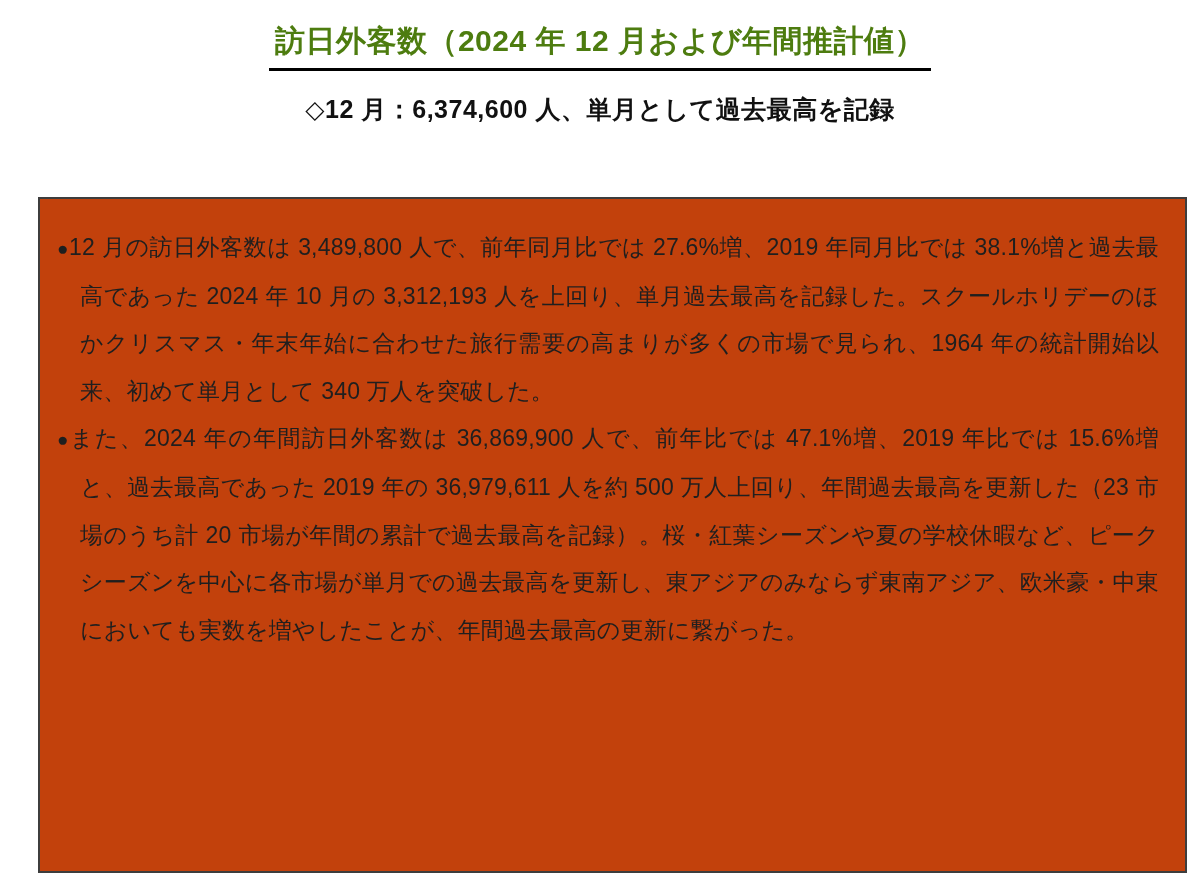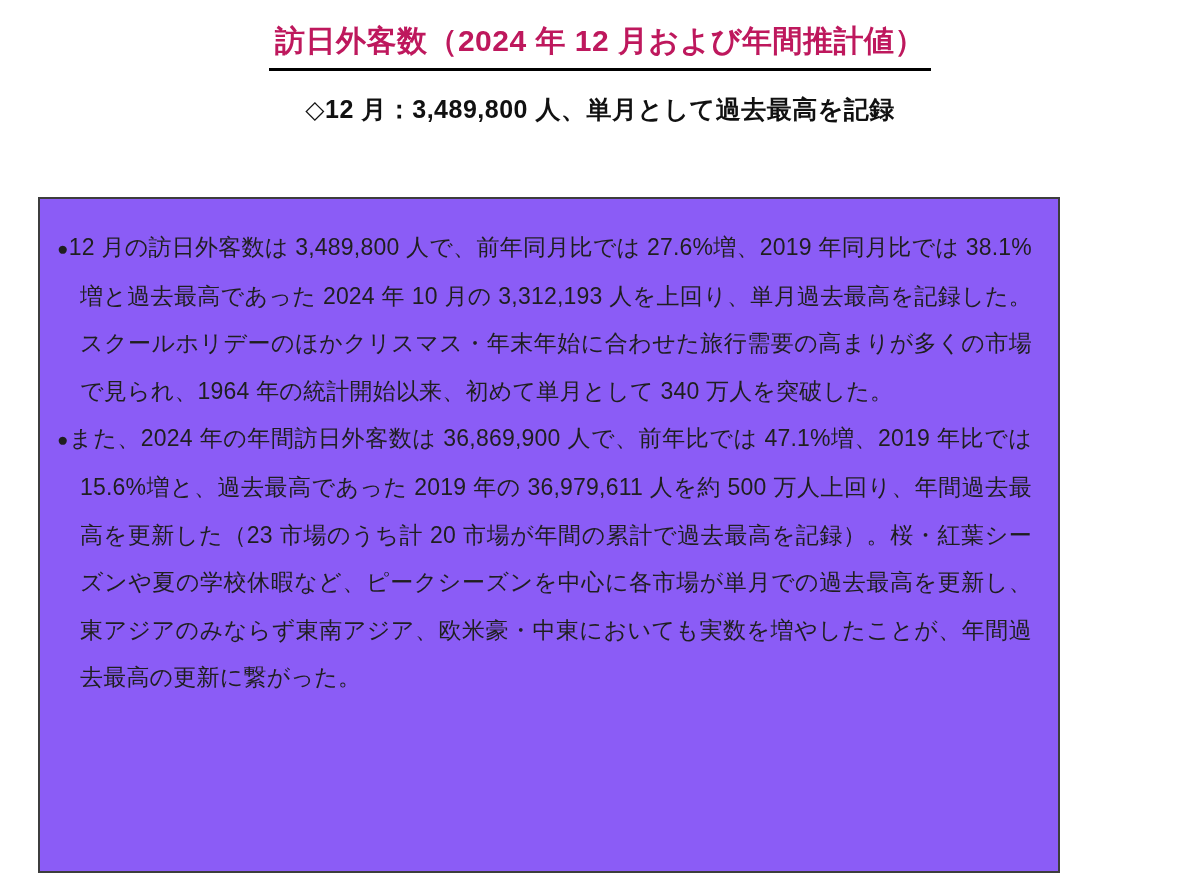--- a/index.html
+++ b/index.html
@@ -20,41 +20,41 @@
   }
   .header {
     text-align: center;
     padding-top: 24px;
   }
   .title {
     display: inline-block;
     font-size: 30px;
     font-weight: bold;
     letter-spacing: 0.5px;
-    color: #be185d;
+    color: #4d7c0f;
     border-bottom: 3px solid #000000;
     padding: 0 6px 9px 6px;
     line-height: 1.15;
   }
   .subtitle {
     font-size: 25px;
     font-weight: bold;
     color: #111111;
     line-height: 48px;
     letter-spacing: 0.5px;
   }
   .subtitle.first { margin-top: 14px; }
   .summary-box {
     position: absolute;
     left: 38px;
     top: 197px;
-    width: 1022px;
+    width: 1149px;
     height: 676px;
     border: 2px solid #3d3d3d;
-    background: #8b5cf6;
+    background: #c2410c;
     padding: 25px 26px 0 17px;
   }
   .bullet-item {
     font-size: 23px;
     line-height: 47.6px;
     text-align: justify;
     color: #1f1f1f;
     padding-left: 23px;
     text-indent: -23px;
     letter-spacing: 0.2px;
@@ -65,21 +65,21 @@
 </style>
 </head>
 <body>
 
 <div class="page">
 
   <div class="header">
     <div>
       <span class="title">訪日外客数（2024 年 12 月および年間推計値）</span>
     </div>
-    <div class="subtitle first">◇12 月：3,489,800 人、単月として過去最高を記録</div>
+    <div class="subtitle first">◇12 月：6,374,600 人、単月として過去最高を記録</div>
   </div>
 
   <div class="summary-box">
     <p class="bullet-item"><span class="bullet-marker">●</span><span>12 月の訪日外客数は 3,489,800 人で、前年同月比では 27.6%増、2019 年同月比では 38.1%増と過去最高であった 2024 年 10 月の 3,312,193 人を上回り、単月過去最高を記録した。スクールホリデーのほかクリスマス・年末年始に合わせた旅行需要の高まりが多くの市場で見られ、1964 年の統計開始以来、初めて単月として 340 万人を突破した。</span></p>
     <p class="bullet-item"><span class="bullet-marker">●</span><span>また、2024 年の年間訪日外客数は 36,869,900 人で、前年比では 47.1%増、2019 年比では 15.6%増と、過去最高であった 2019 年の 36,979,611 人を約 500 万人上回り、年間過去最高を更新した（23 市場のうち計 20 市場が年間の累計で過去最高を記録）。桜・紅葉シーズンや夏の学校休暇など、ピークシーズンを中心に各市場が単月での過去最高を更新し、東アジアのみならず東南アジア、欧米豪・中東においても実数を増やしたことが、年間過去最高の更新に繋がった。</span></p>
   </div>
 
 </div>
 
 </body></html>

